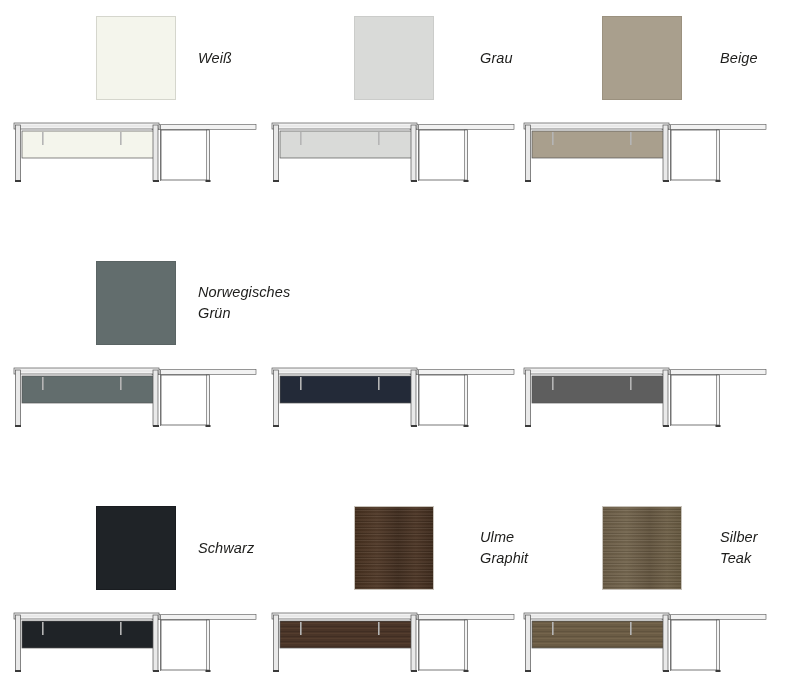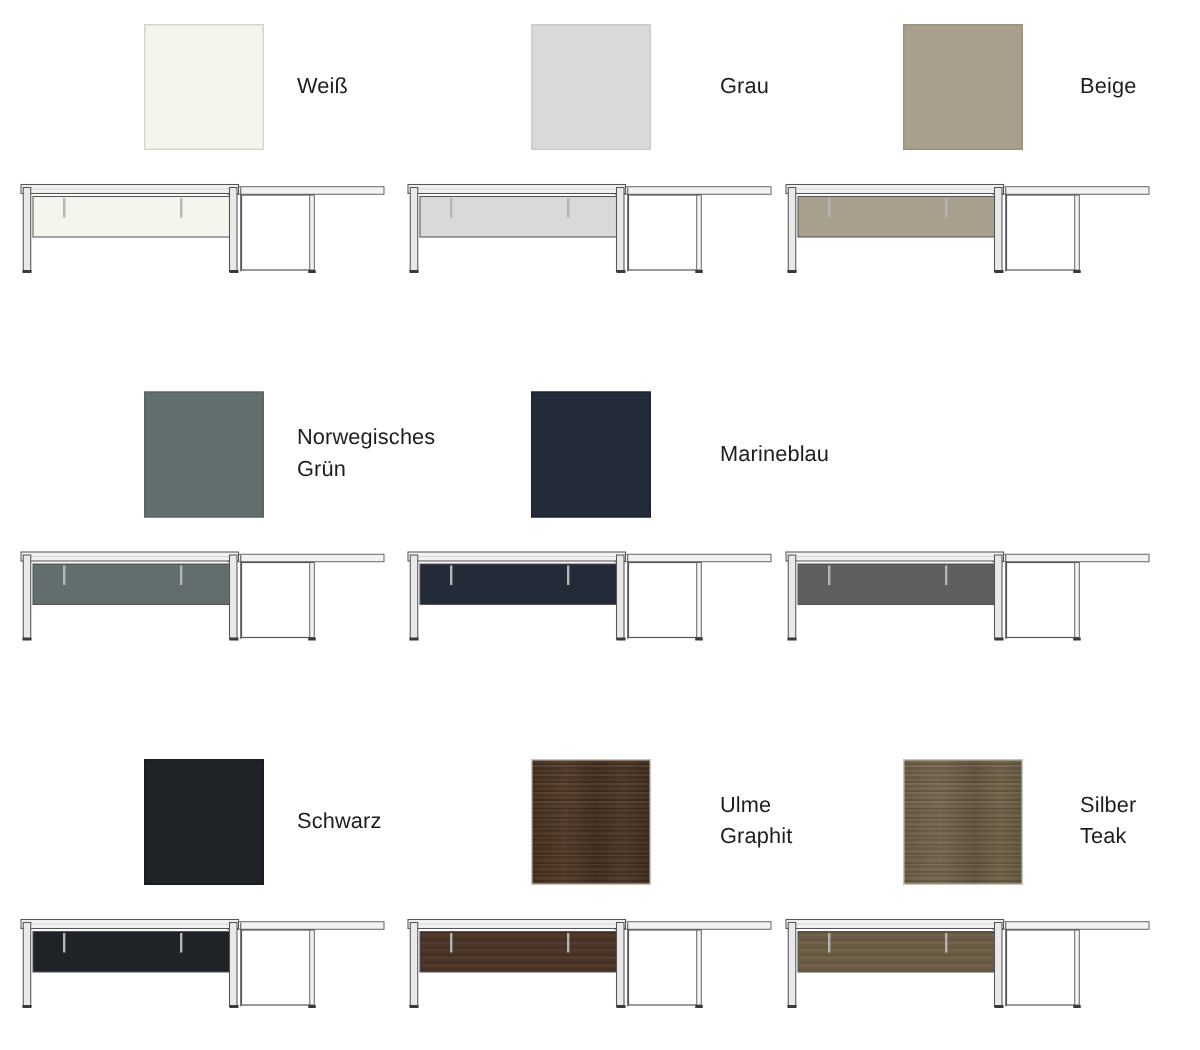--- a/index.html
+++ b/index.html
@@ -37,20 +37,21 @@
   .cell-1 { left: 254px; }
   .cell-2 { left: 508px; }
 
   
   .swatch-block {
     position: absolute;
     top: 16px;
     left: 96px;
     display: flex;
     align-items: center;
+    font-style: italic;
   }
   .cell-1 .swatch-block { left: 100px; gap: 24px; }
   .cell-2 .swatch-block { left: 94px; gap: 16px; }
 
   .swatch {
     width: 80px;
     height: 84px;
     border: 1px solid #cfcfc9;
     flex: 0 0 auto;
     background-repeat: repeat;
@@ -176,24 +177,20 @@
             <line x1="150.5" y1="7" x2="150.5" y2="63" stroke="#555555" stroke-width="0.7"></line>
             <rect x="151" y="12" width="48" height="50" fill="#ffffff" stroke="#555555" stroke-width="0.8"></rect>
             <rect x="196.5" y="12" width="3" height="50" fill="#f4f4f4" stroke="#555555" stroke-width="0.6"></rect>
             <rect x="5" y="62" width="6" height="2" fill="#3a3a3a"></rect>
             <rect x="143" y="62" width="6" height="2" fill="#3a3a3a"></rect>
             <rect x="195.5" y="62" width="5" height="2" fill="#3a3a3a"></rect>
           </svg>
         </div>
       </div>
       <div class="cell cell-1">
-        <div class="swatch-block">
-          <div class="swatch" style="background: rgb(35, 42, 56); border-color: rgb(29, 35, 48);"></div>
-          <div class="swatch-label">Marineblau</div>
-        </div>
         <div class="desk">
           <svg viewBox="0 0 248 72" preserveAspectRatio="none">
             <rect x="142" y="6.5" width="104" height="5" fill="#f2f2f2" stroke="#555555" stroke-width="0.6"></rect>
             <rect x="4" y="5" width="145" height="6" fill="#f2f2f2" stroke="#555555" stroke-width="0.7"></rect>
             <line x1="4" y1="8" x2="149" y2="8" stroke="#c9c9c9" stroke-width="0.5"></line>
             <rect x="12" y="13" width="134" height="27" fill="#232a38" stroke="#555555" stroke-width="0.7"></rect>
             <rect x="32" y="14" width="1.6" height="13" fill="#b5b5b5"></rect>
             <rect x="110" y="14" width="1.6" height="13" fill="#b5b5b5"></rect>
             <rect x="5.5" y="7" width="5" height="56" fill="#e9e9e9" stroke="#555555" stroke-width="0.7"></rect>
             <rect x="143" y="7" width="5" height="56" fill="#e9e9e9" stroke="#555555" stroke-width="0.7"></rect>

